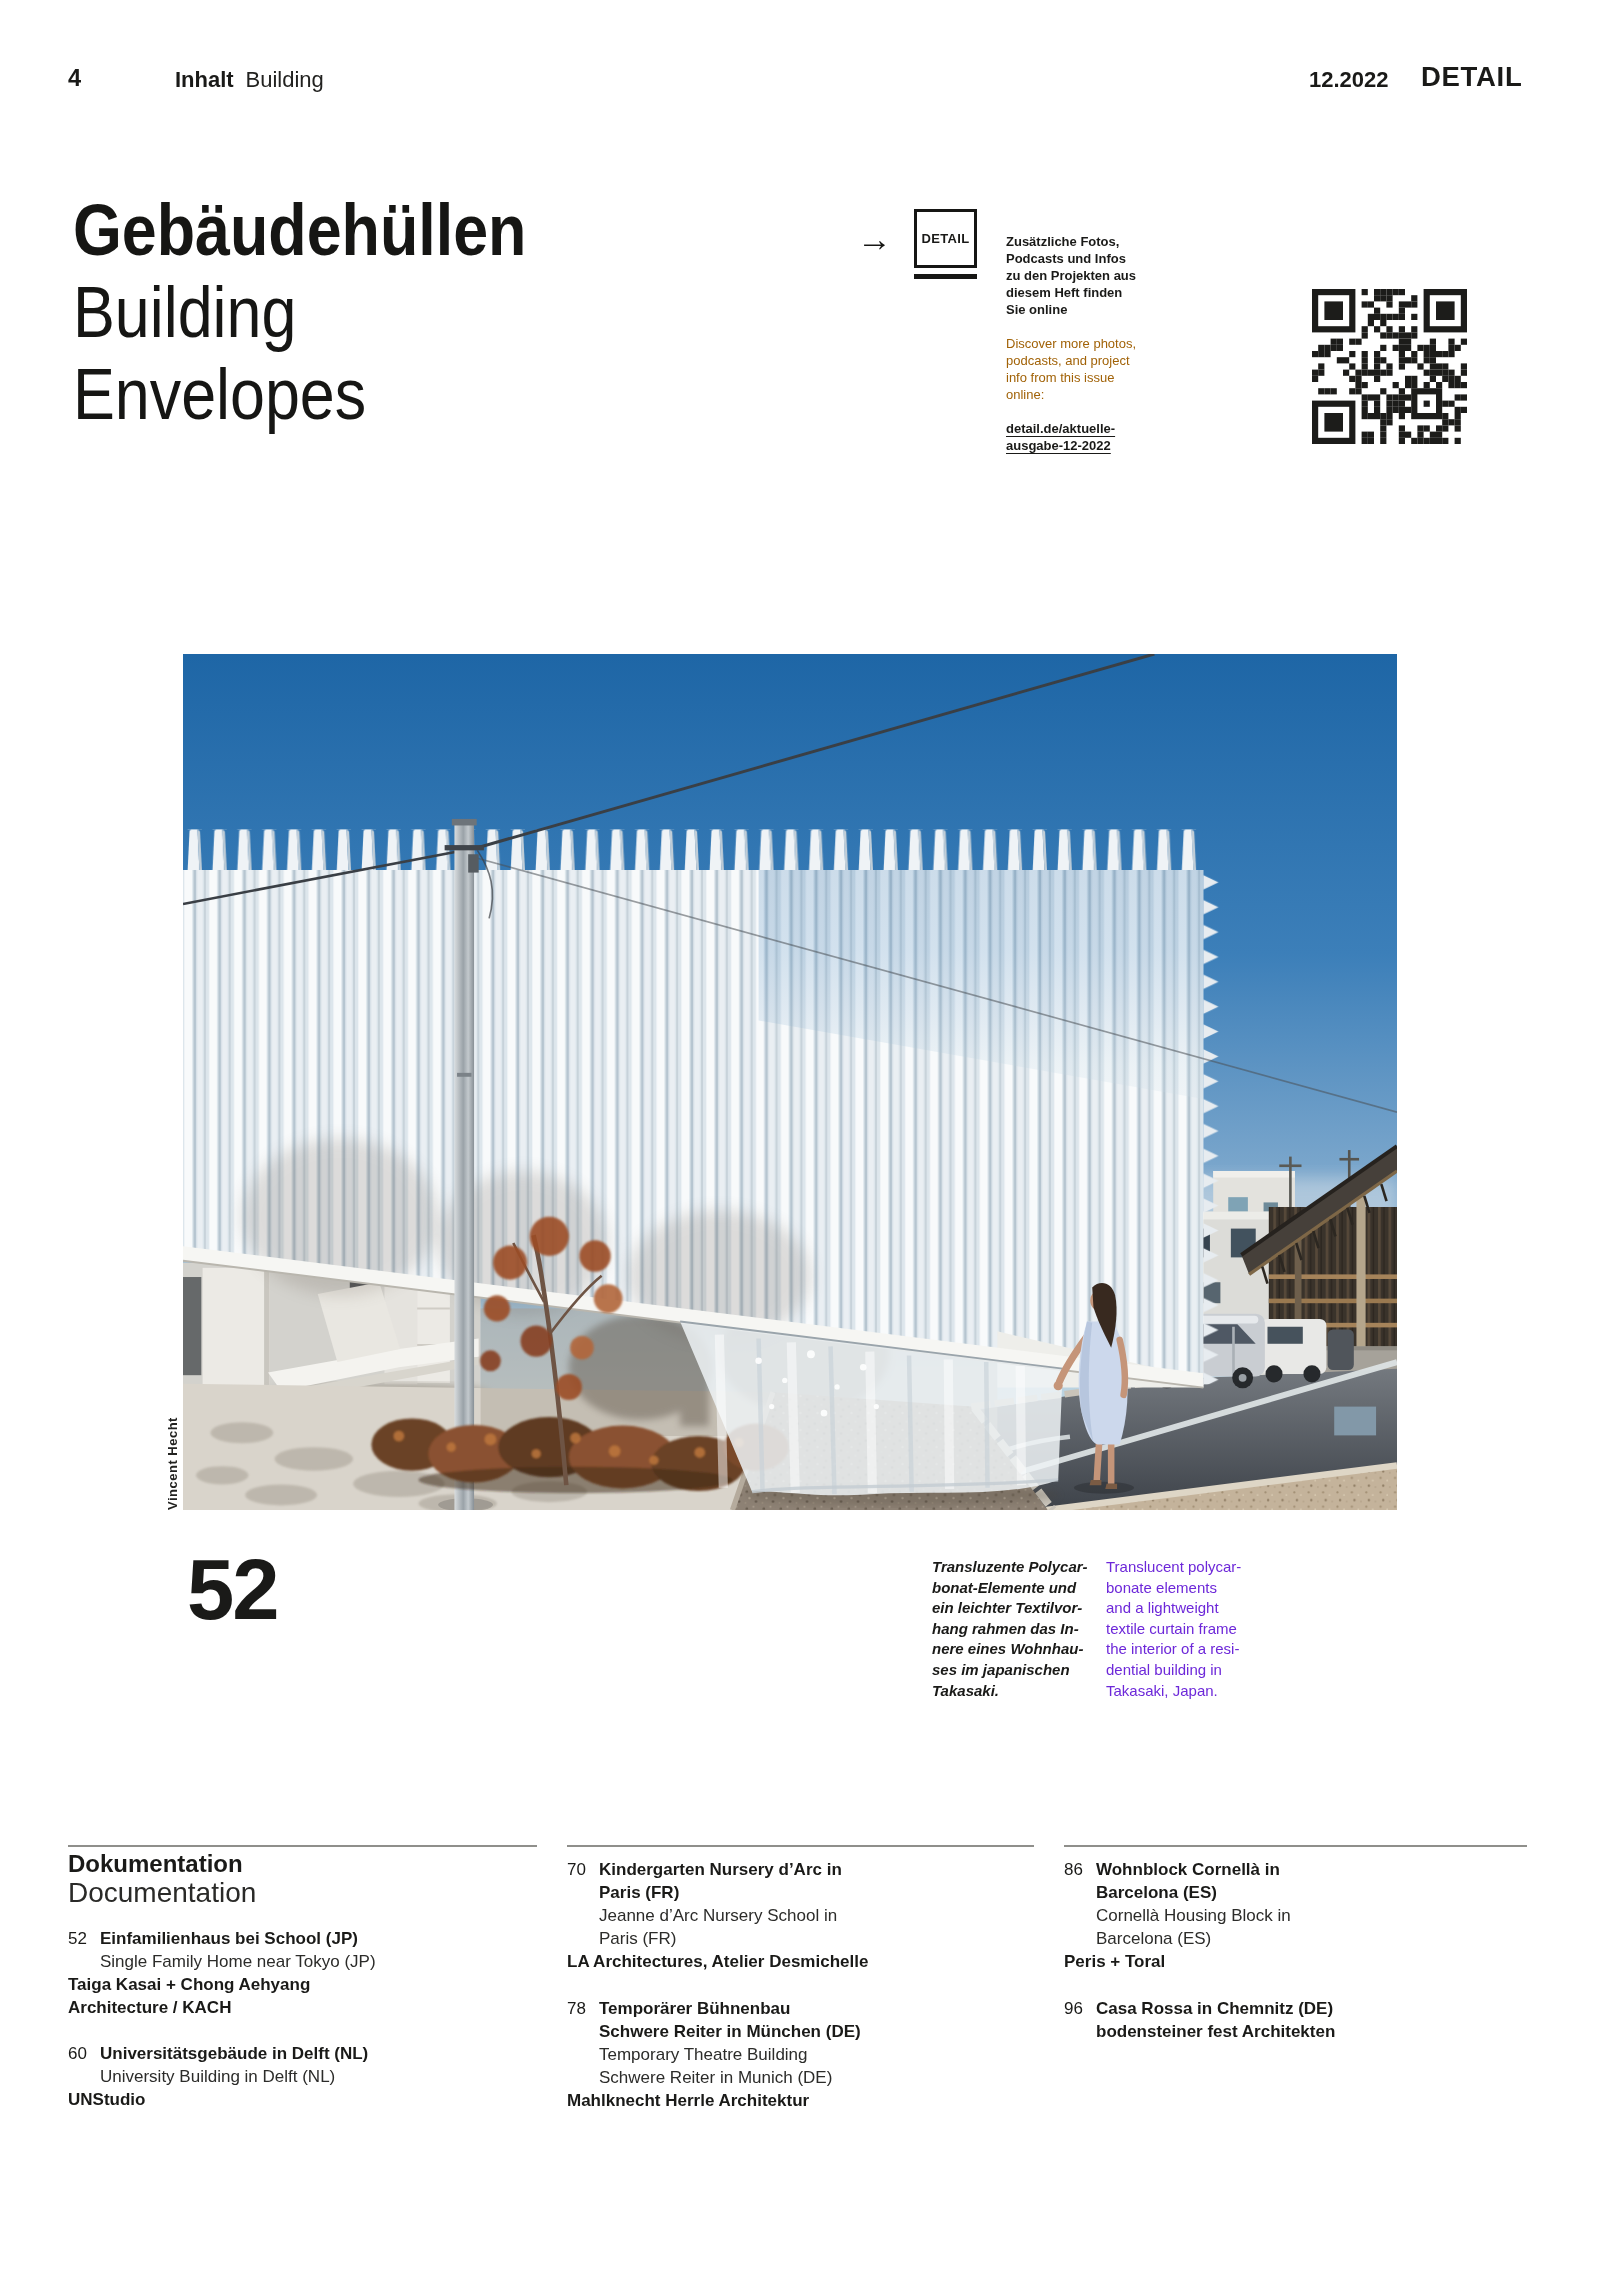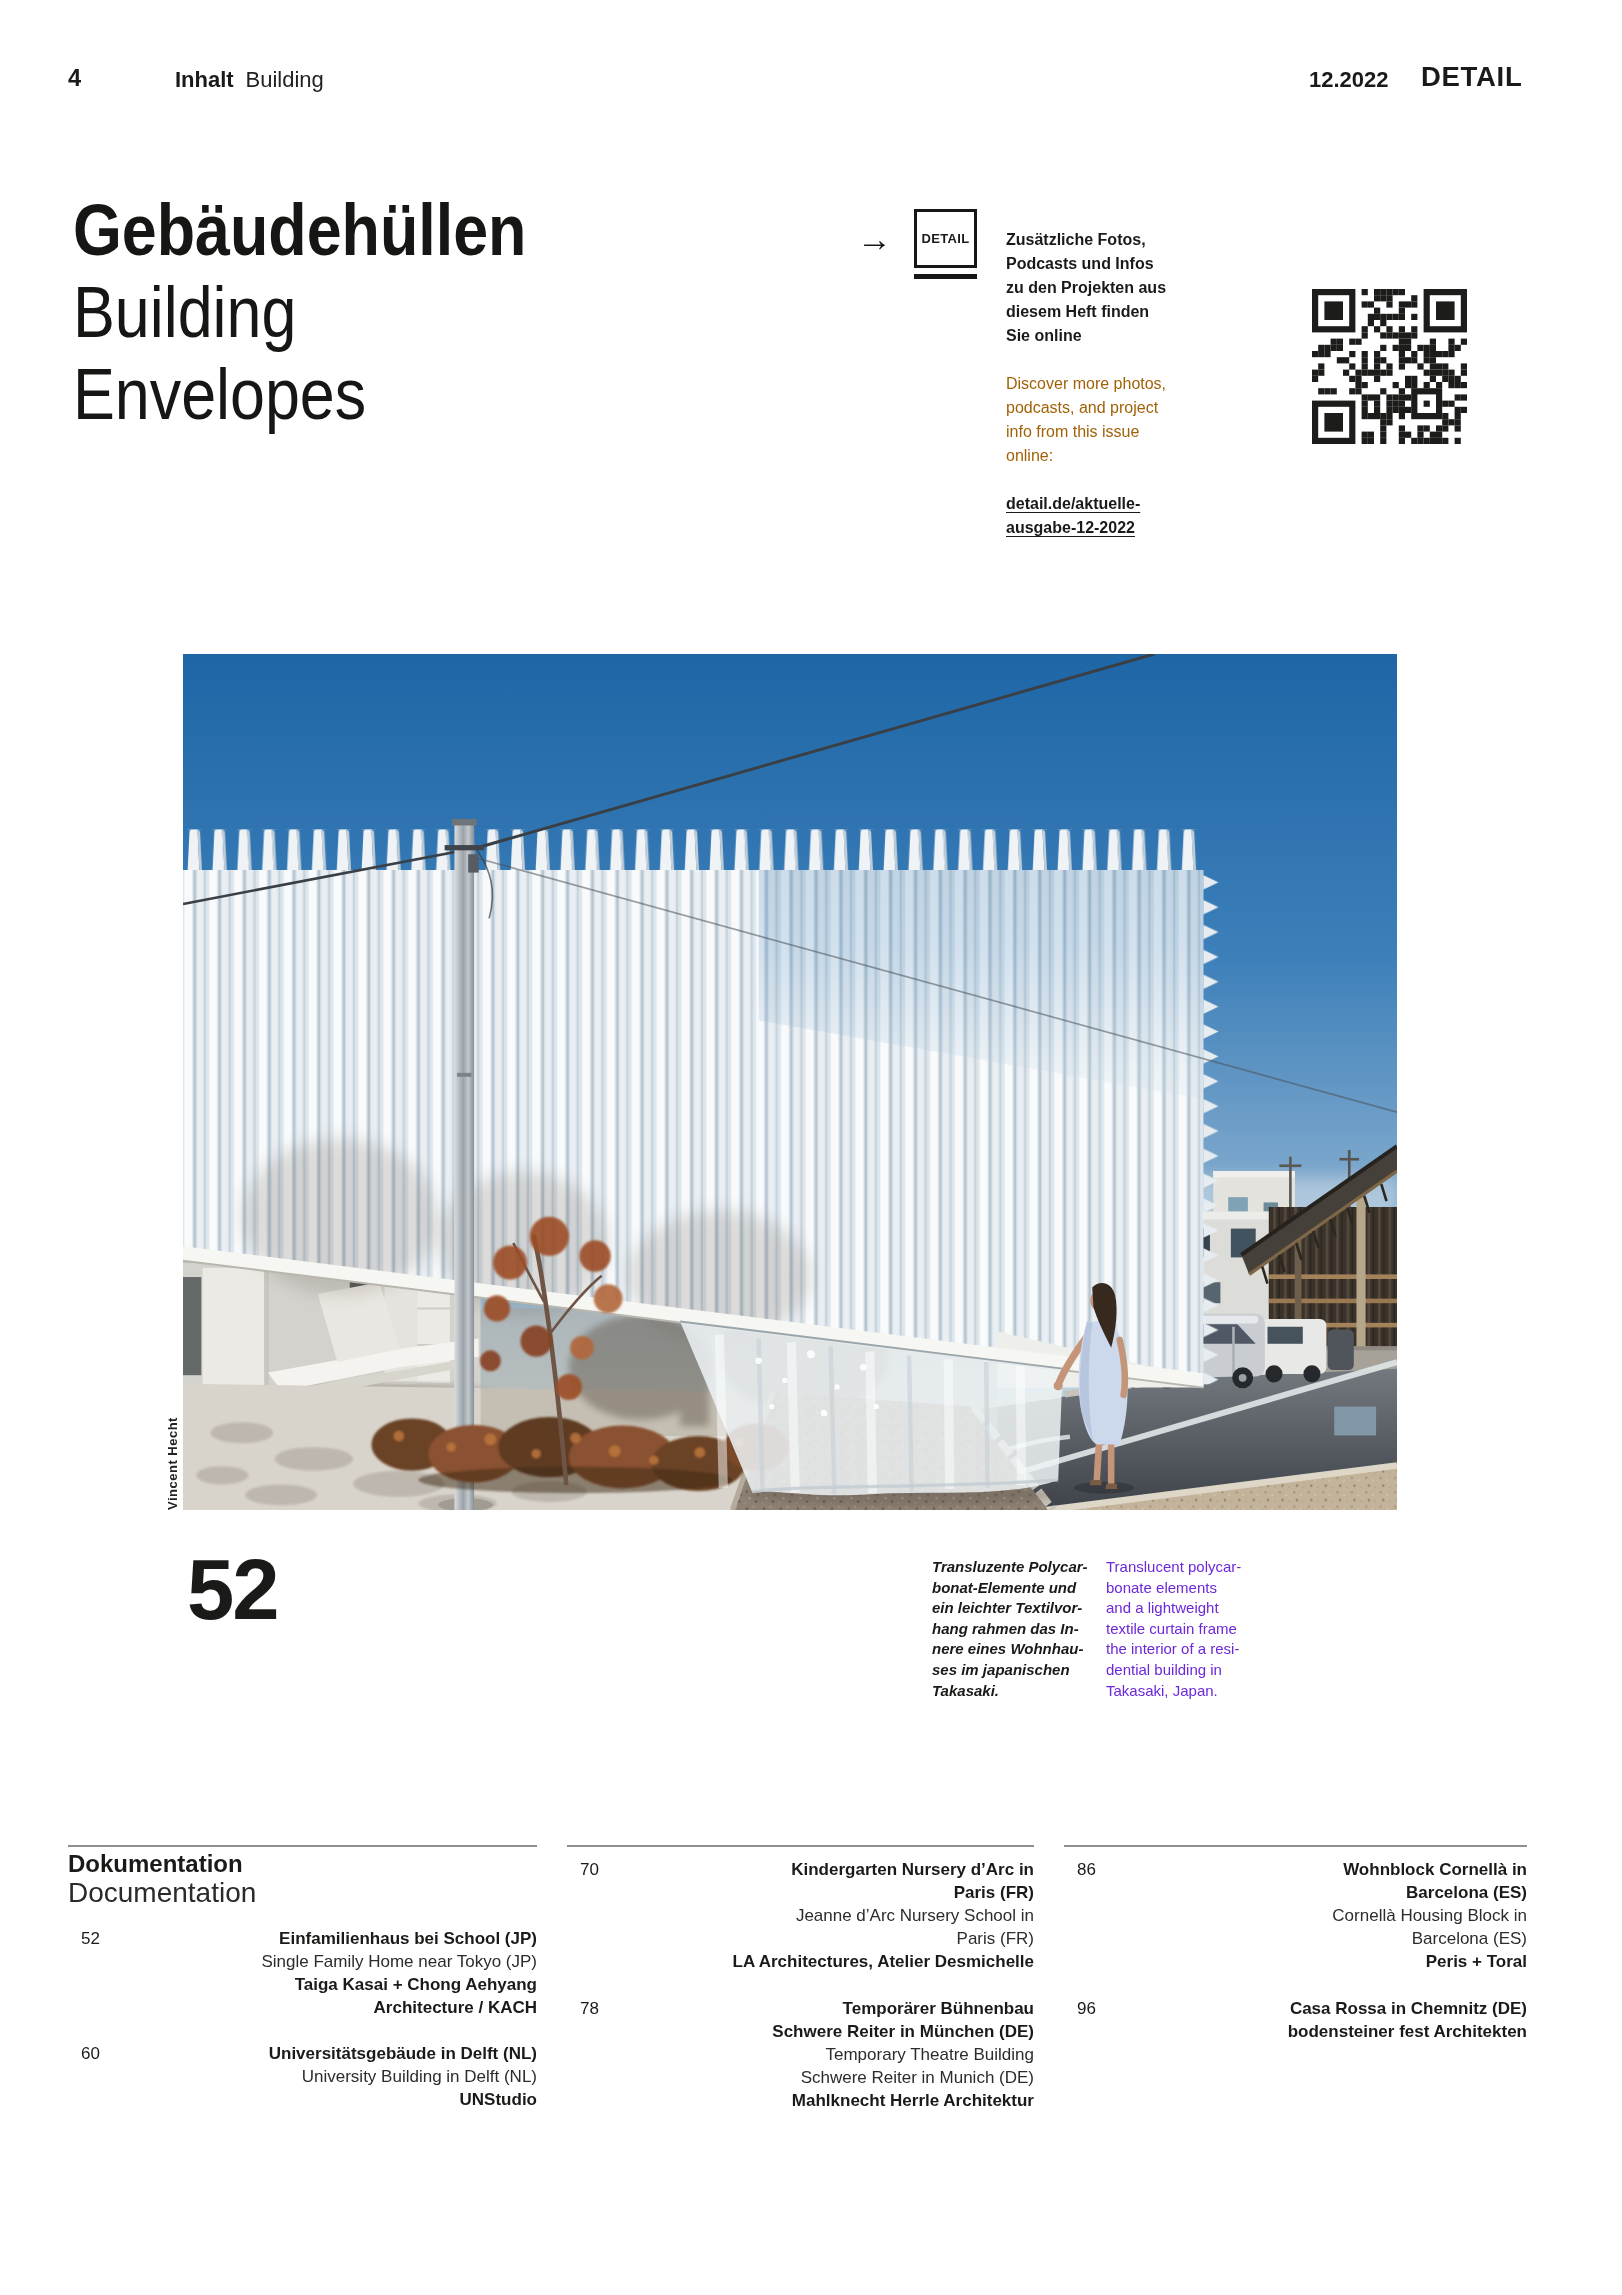--- a/index.html
+++ b/index.html
@@ -15,21 +15,21 @@
   .brand{left:1421px;top:61px;font-size:27.5px;font-weight:800;letter-spacing:0.7px;}
   
   .main-heading{left:73px;top:189px;font-size:73px;line-height:82px;font-weight:400;
                 transform:scaleX(.86);transform-origin:left top;white-space:nowrap;color:#161614;}
   .main-heading .l1{font-weight:700;}
   
   .arrow{left:857px;top:219px;font-size:35px;font-weight:400;color:#161614;}
   .dbox{left:914px;top:209px;width:63px;height:59px;border:3.3px solid #161614;box-sizing:border-box;
         display:flex;align-items:center;justify-content:center;font-size:13px;font-weight:800;letter-spacing:0.3px;}
   .dbar{left:914px;top:274px;width:63px;height:4.6px;background:#161614;}
-  .online{left:1006px;top:204px;width:183px;font-size:16px;line-height:24px;white-space:pre-line;}
+  .online{left:1006px;top:216px;width:183px;font-size:13px;line-height:17px;white-space:pre-line;}
   .online .de{font-weight:700;}
   .online .en{font-weight:400;color:#a16207;}
   .online .lk{font-weight:700;text-decoration:underline;text-underline-offset:3.3px;cursor:pointer;}
   
   .photo{left:183px;top:654px;width:1214px;height:856px;}
   .credit{left:165px;top:1510px;font-size:13px;font-weight:600;letter-spacing:0.5px;color:#222220;
           transform:rotate(-90deg);transform-origin:0 0;white-space:nowrap;}
   .bignum{left:187px;top:1547px;font-size:85px;font-weight:700;line-height:1;letter-spacing:-2px;}
   .cap{font-size:15px;line-height:20.6px;white-space:pre-line;}
   .cap-de{left:932px;top:1557px;width:160px;font-weight:700;font-style:italic;}
@@ -38,21 +38,21 @@
   .rule{top:1845px;height:2px;background:#8f8f8b;}
   .r1{left:68px;width:469px;} .r2{left:567px;width:467px;} .r3{left:1064px;width:463px;}
   .col{font-size:17px;line-height:23px;}
   .c1{left:68px;top:1849px;width:469px;}
   .c2{left:567px;top:1858px;width:467px;}
   .c3{left:1064px;top:1858px;width:463px;}
   .col .hde{font-size:24px;line-height:29.4px;font-weight:700;}
   .col .hen{font-size:28px;line-height:29.4px;font-weight:400;color:#2a2a28;}
   .entries{margin-top:19px;}
   .c2 .entries,.c3 .entries{margin-top:0;}
-  .entry{display:grid;grid-template-columns:32px 1fr;margin-bottom:23.6px;text-align:right;}
+  .entry{display:grid;grid-template-columns:32px 1fr;margin-bottom:23.6px;}
   .entry .num{grid-column:1;font-weight:400;}
   .entry .ttl{grid-column:2;font-weight:700;white-space:pre-line;}
   .entry .sub{grid-column:2;font-weight:400;color:#2c2c2a;white-space:pre-line;}
   .entry .arc{grid-column:1 / -1;font-weight:700;white-space:pre-line;}
   .entry .arc.ind{grid-column:2;}
 </style>
 </head>
 <body>
 
 <div id="page">

